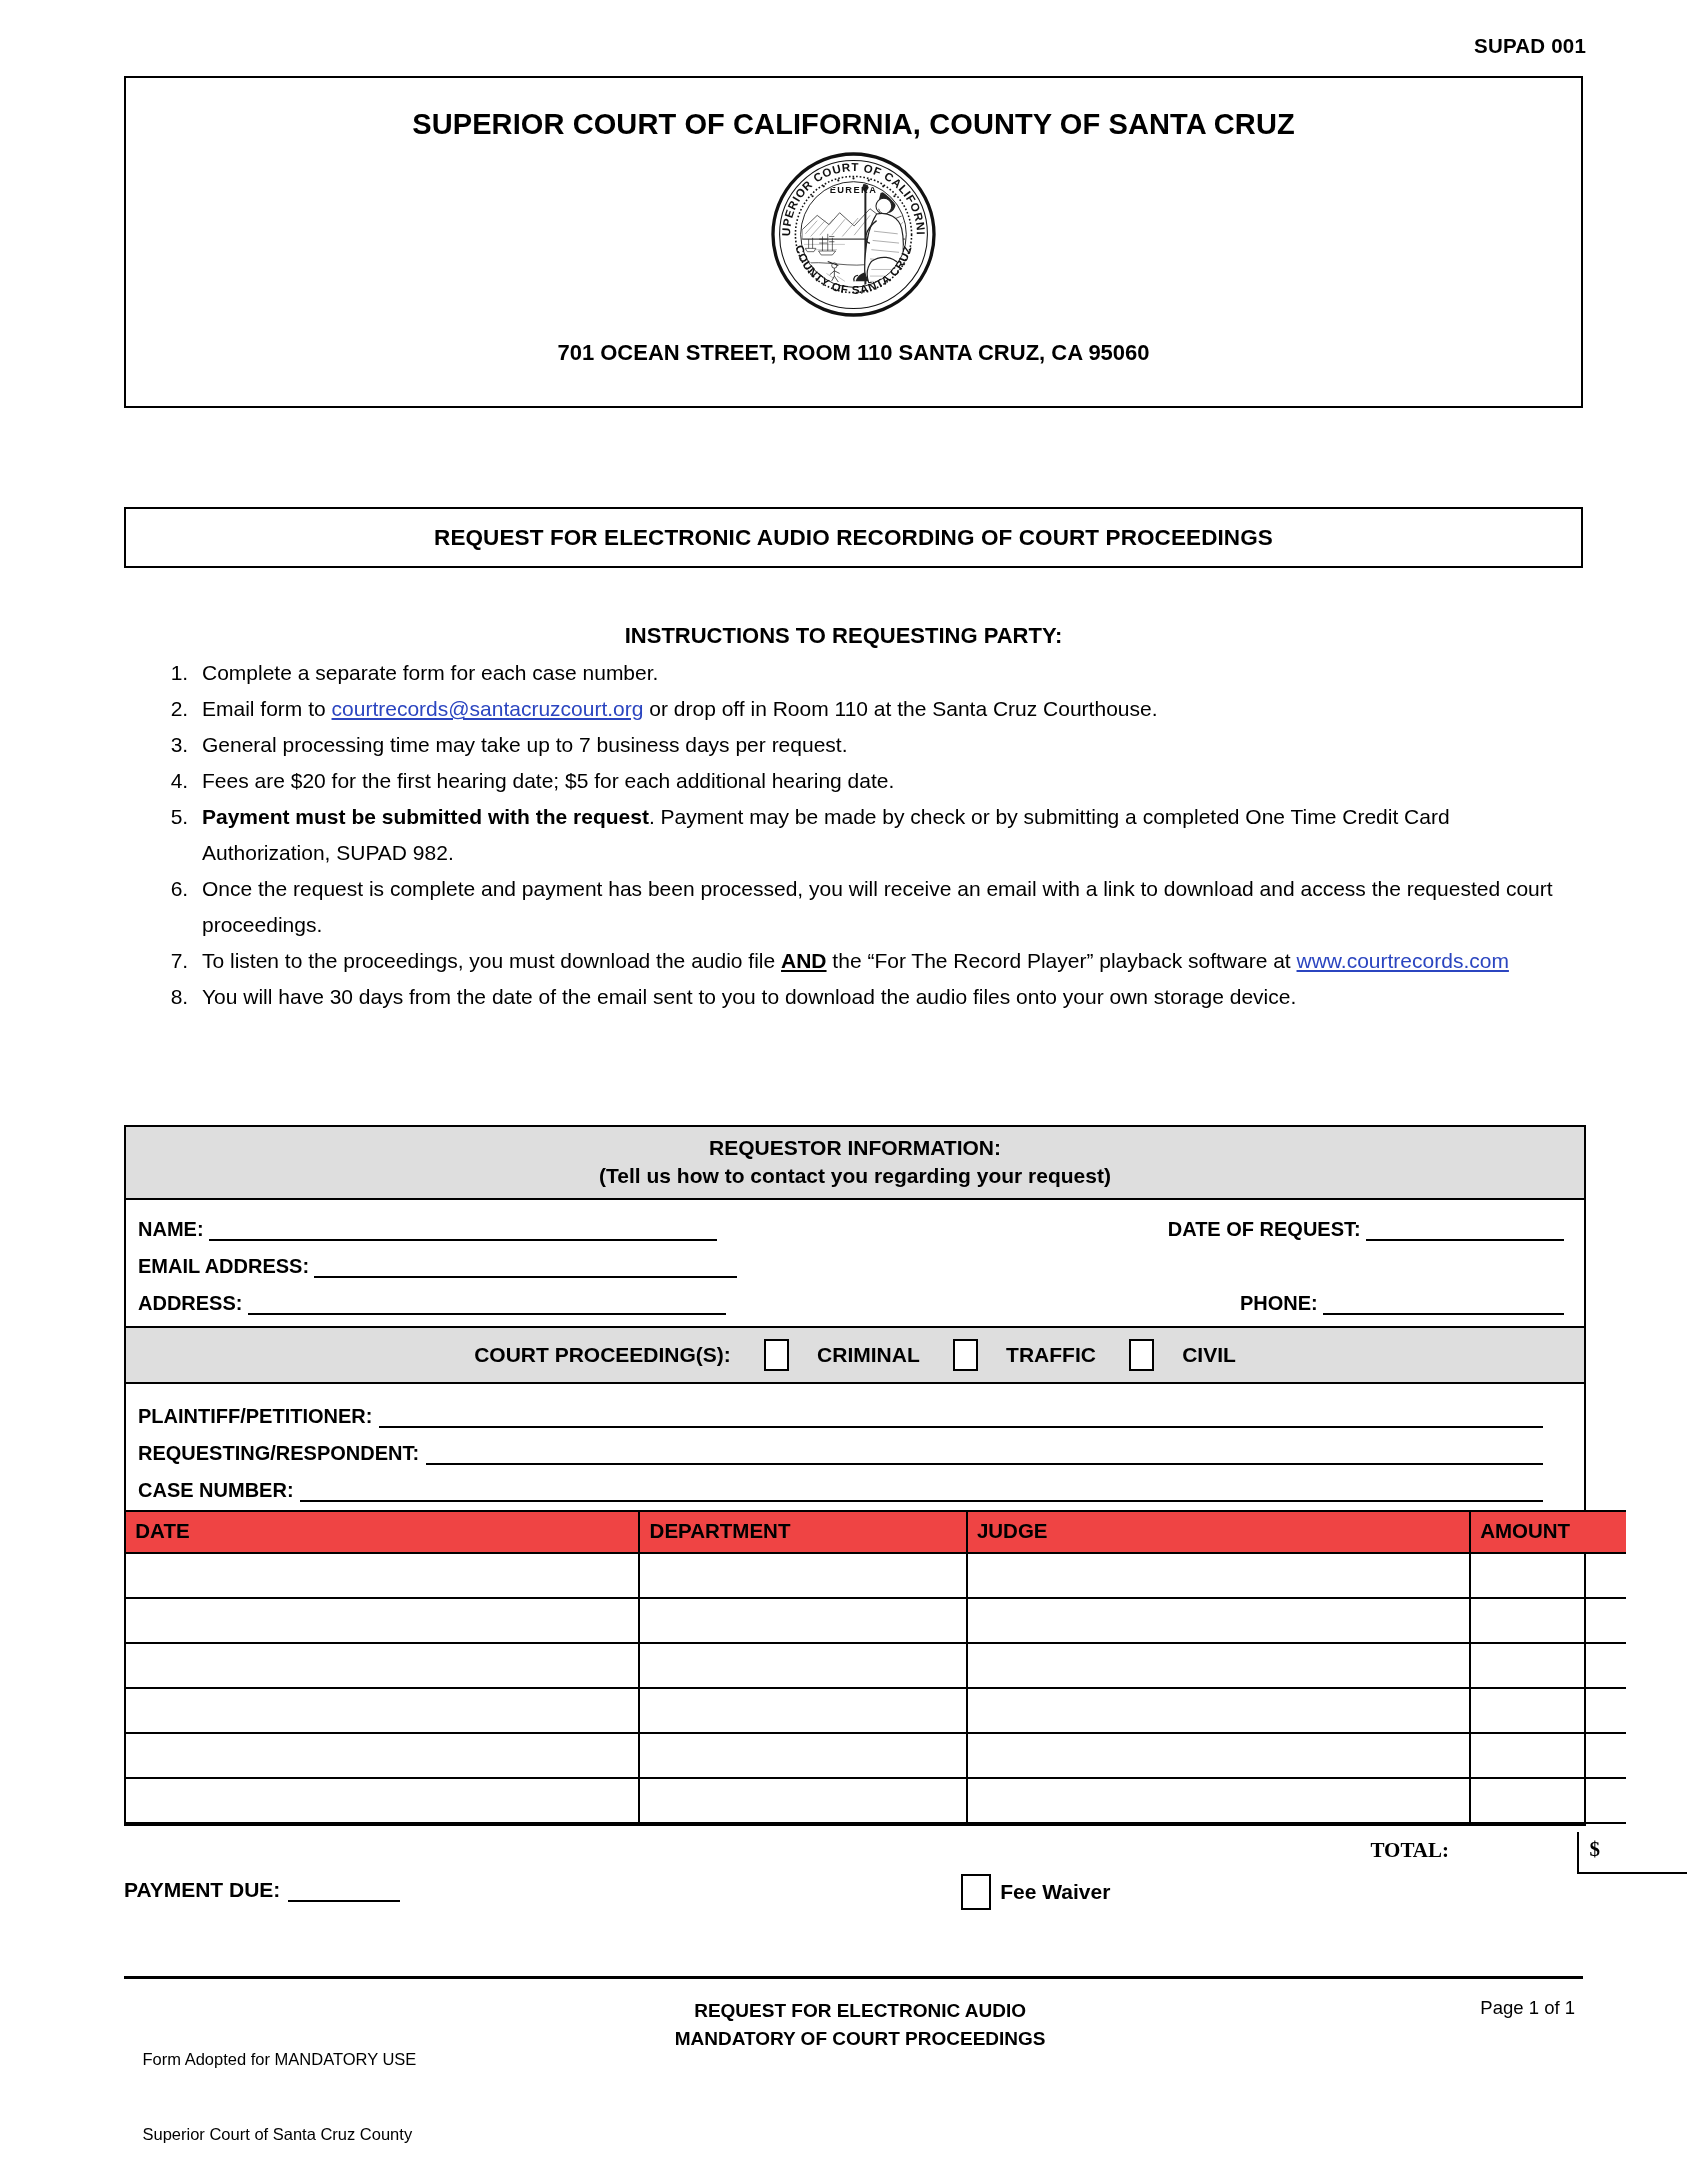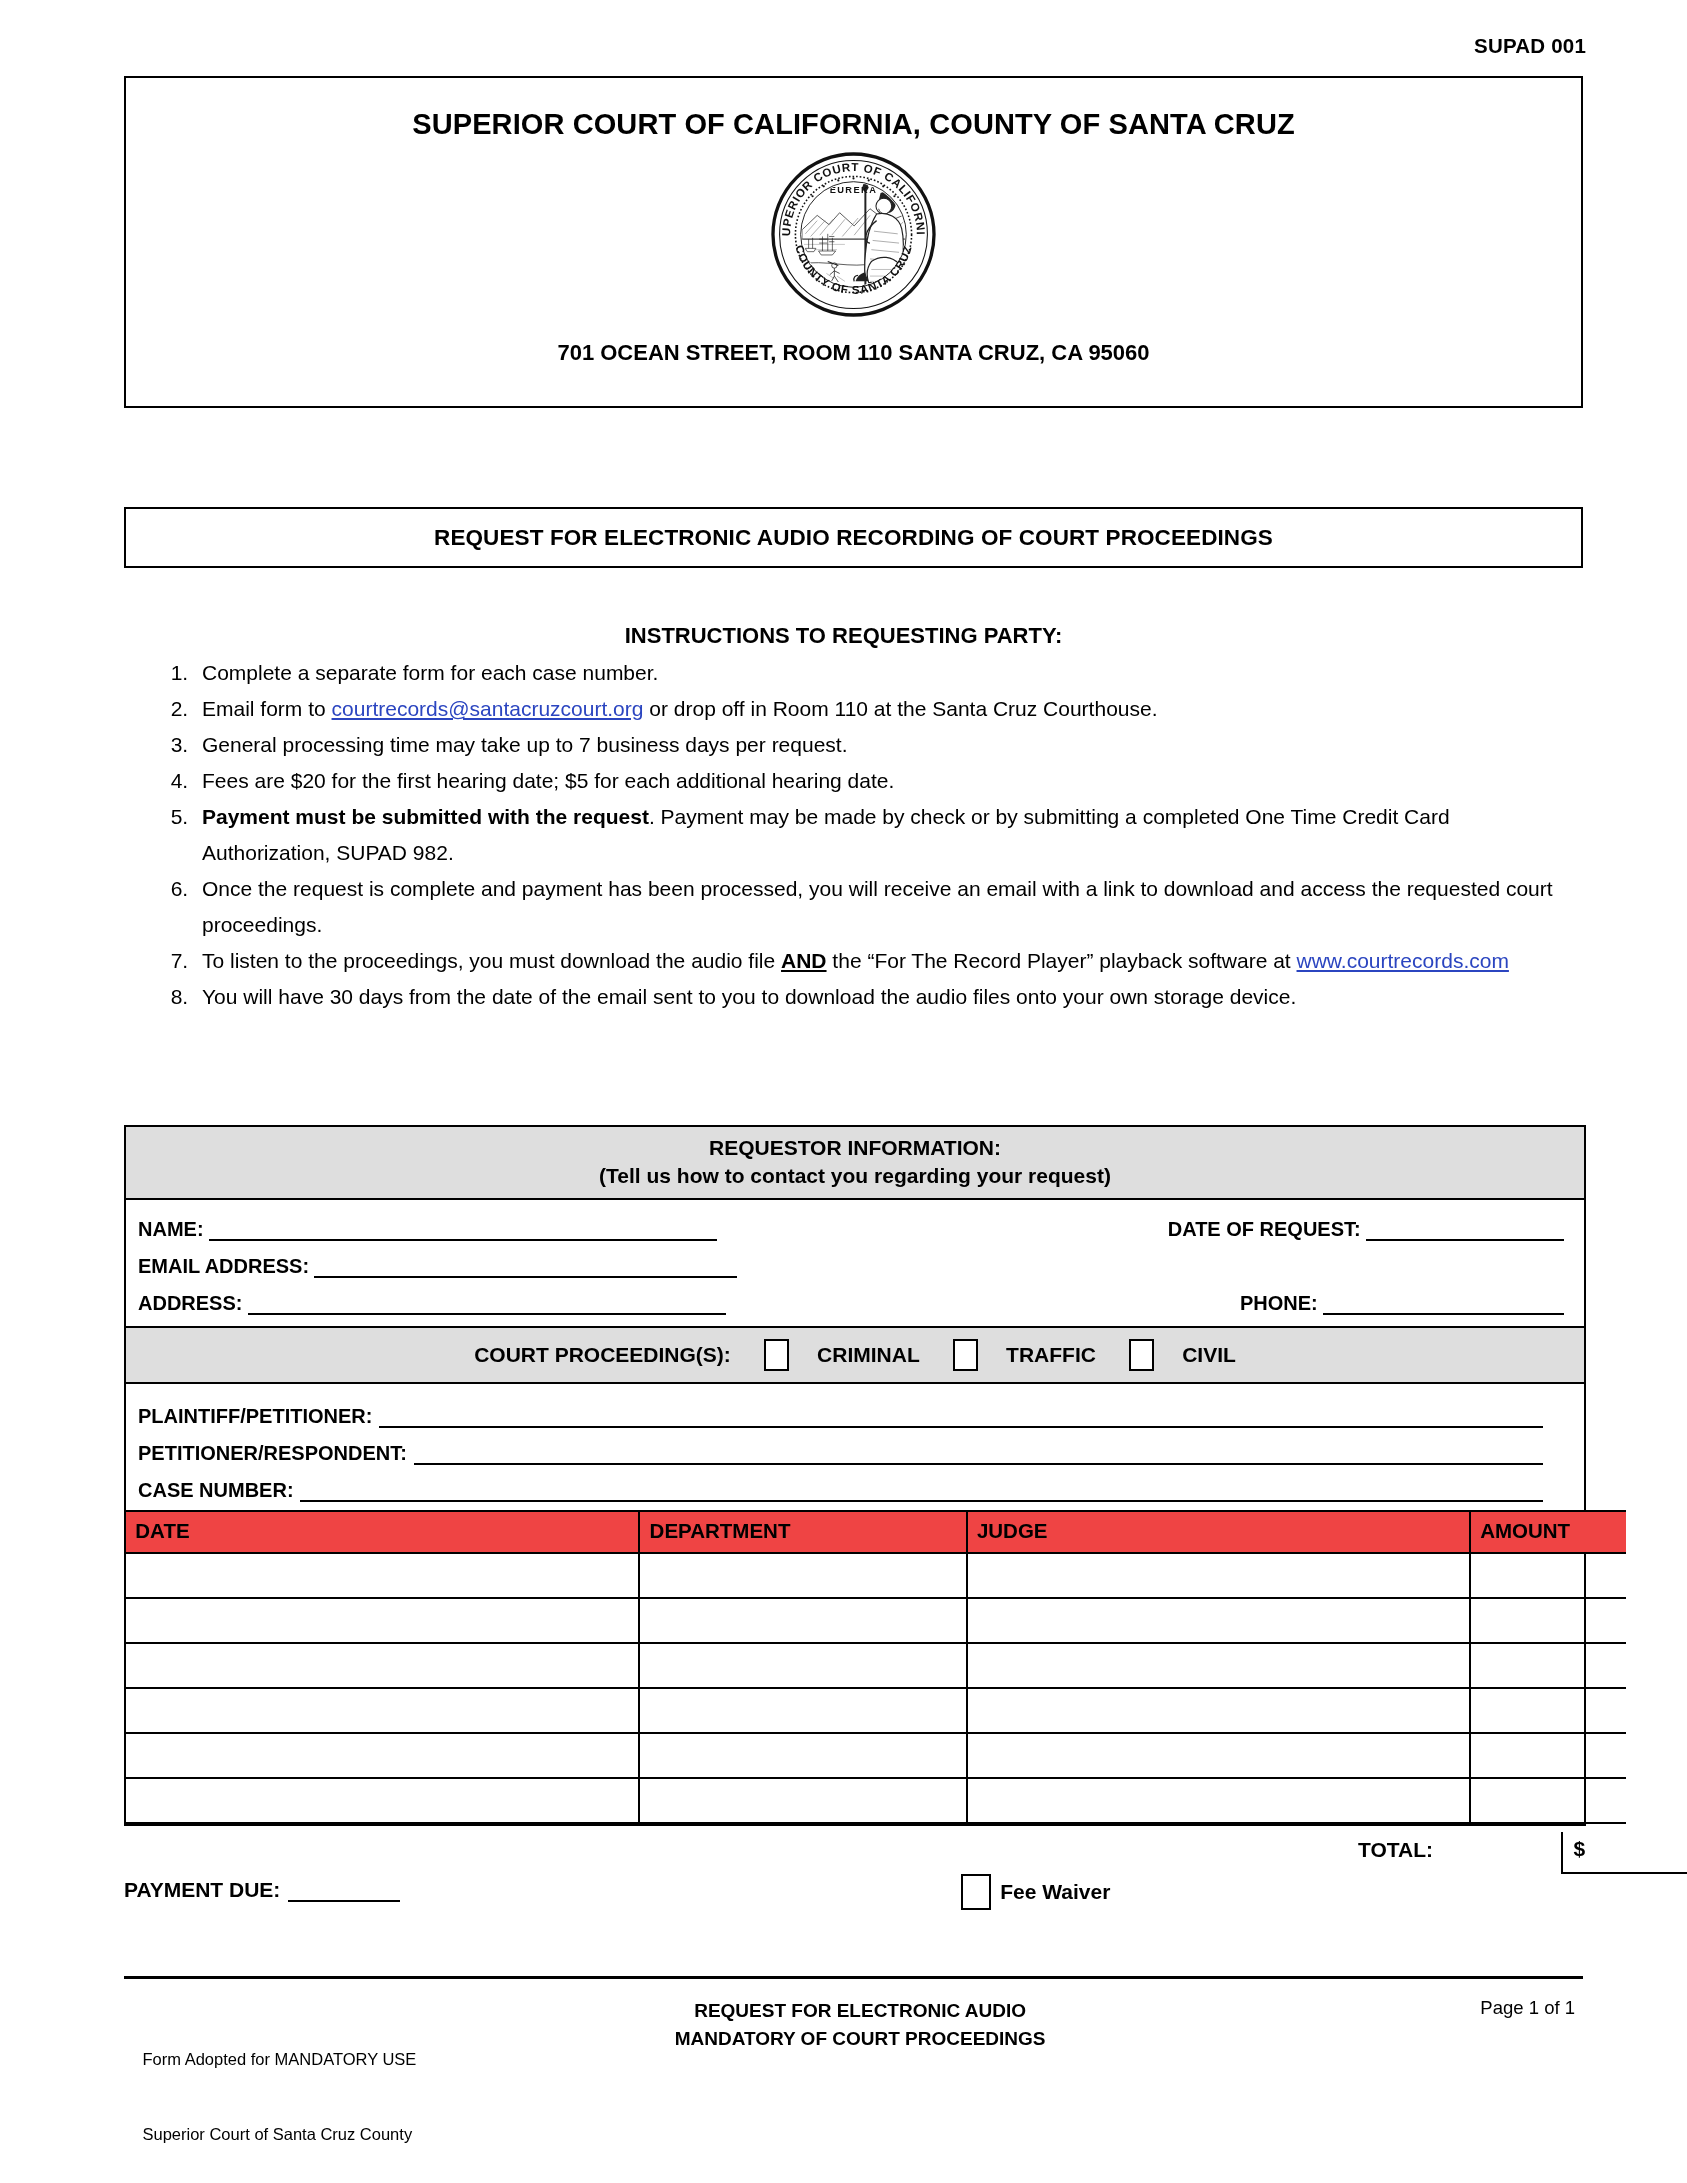--- a/index.html
+++ b/index.html
@@ -223,24 +223,25 @@
   }
   table.hearings th.c-date,  table.hearings td.c-date  { width: 503px; }
   table.hearings th.c-dept,  table.hearings td.c-dept  { width: 316px; }
   table.hearings th.c-judge, table.hearings td.c-judge { width: 492px; }
   table.hearings th.c-amt,   table.hearings td.c-amt   { width: 146px; border-right: none; }
   table.hearings th.c-date, table.hearings td.c-date { border-left: none; }
 
   
   .total-row {
     position: absolute;
-    left: 124px;
+    left: 140px;
     top: 1833px;
     width: 1462px;
     height: 44px;
+    font-family: Liberation Serif, serif;
   }
   .total-label {
     position: absolute;
     right: 153px;
     top: 5.3px;
     font-size: 21px;
     font-weight: bold;
   }
   .total-cell {
     position: absolute;
@@ -537,21 +538,21 @@
       <span class="cbox"></span>
       <span>CIVIL</span>
     </div>
 
     <div class="party-rows">
       <div class="prow">
         <span>PLAINTIFF/PETITIONER:</span>
         <span class="pfill"></span>
       </div>
       <div class="prow">
-        <span>PETITIONER/RESPONDENT:</span>
+        <span>REQUESTING/RESPONDENT:</span>
         <span class="pfill"></span>
       </div>
       <div class="prow">
         <span>CASE NUMBER:</span>
         <span class="pfill"></span>
       </div>
     </div>
 
     <table class="hearings">
       <thead>

